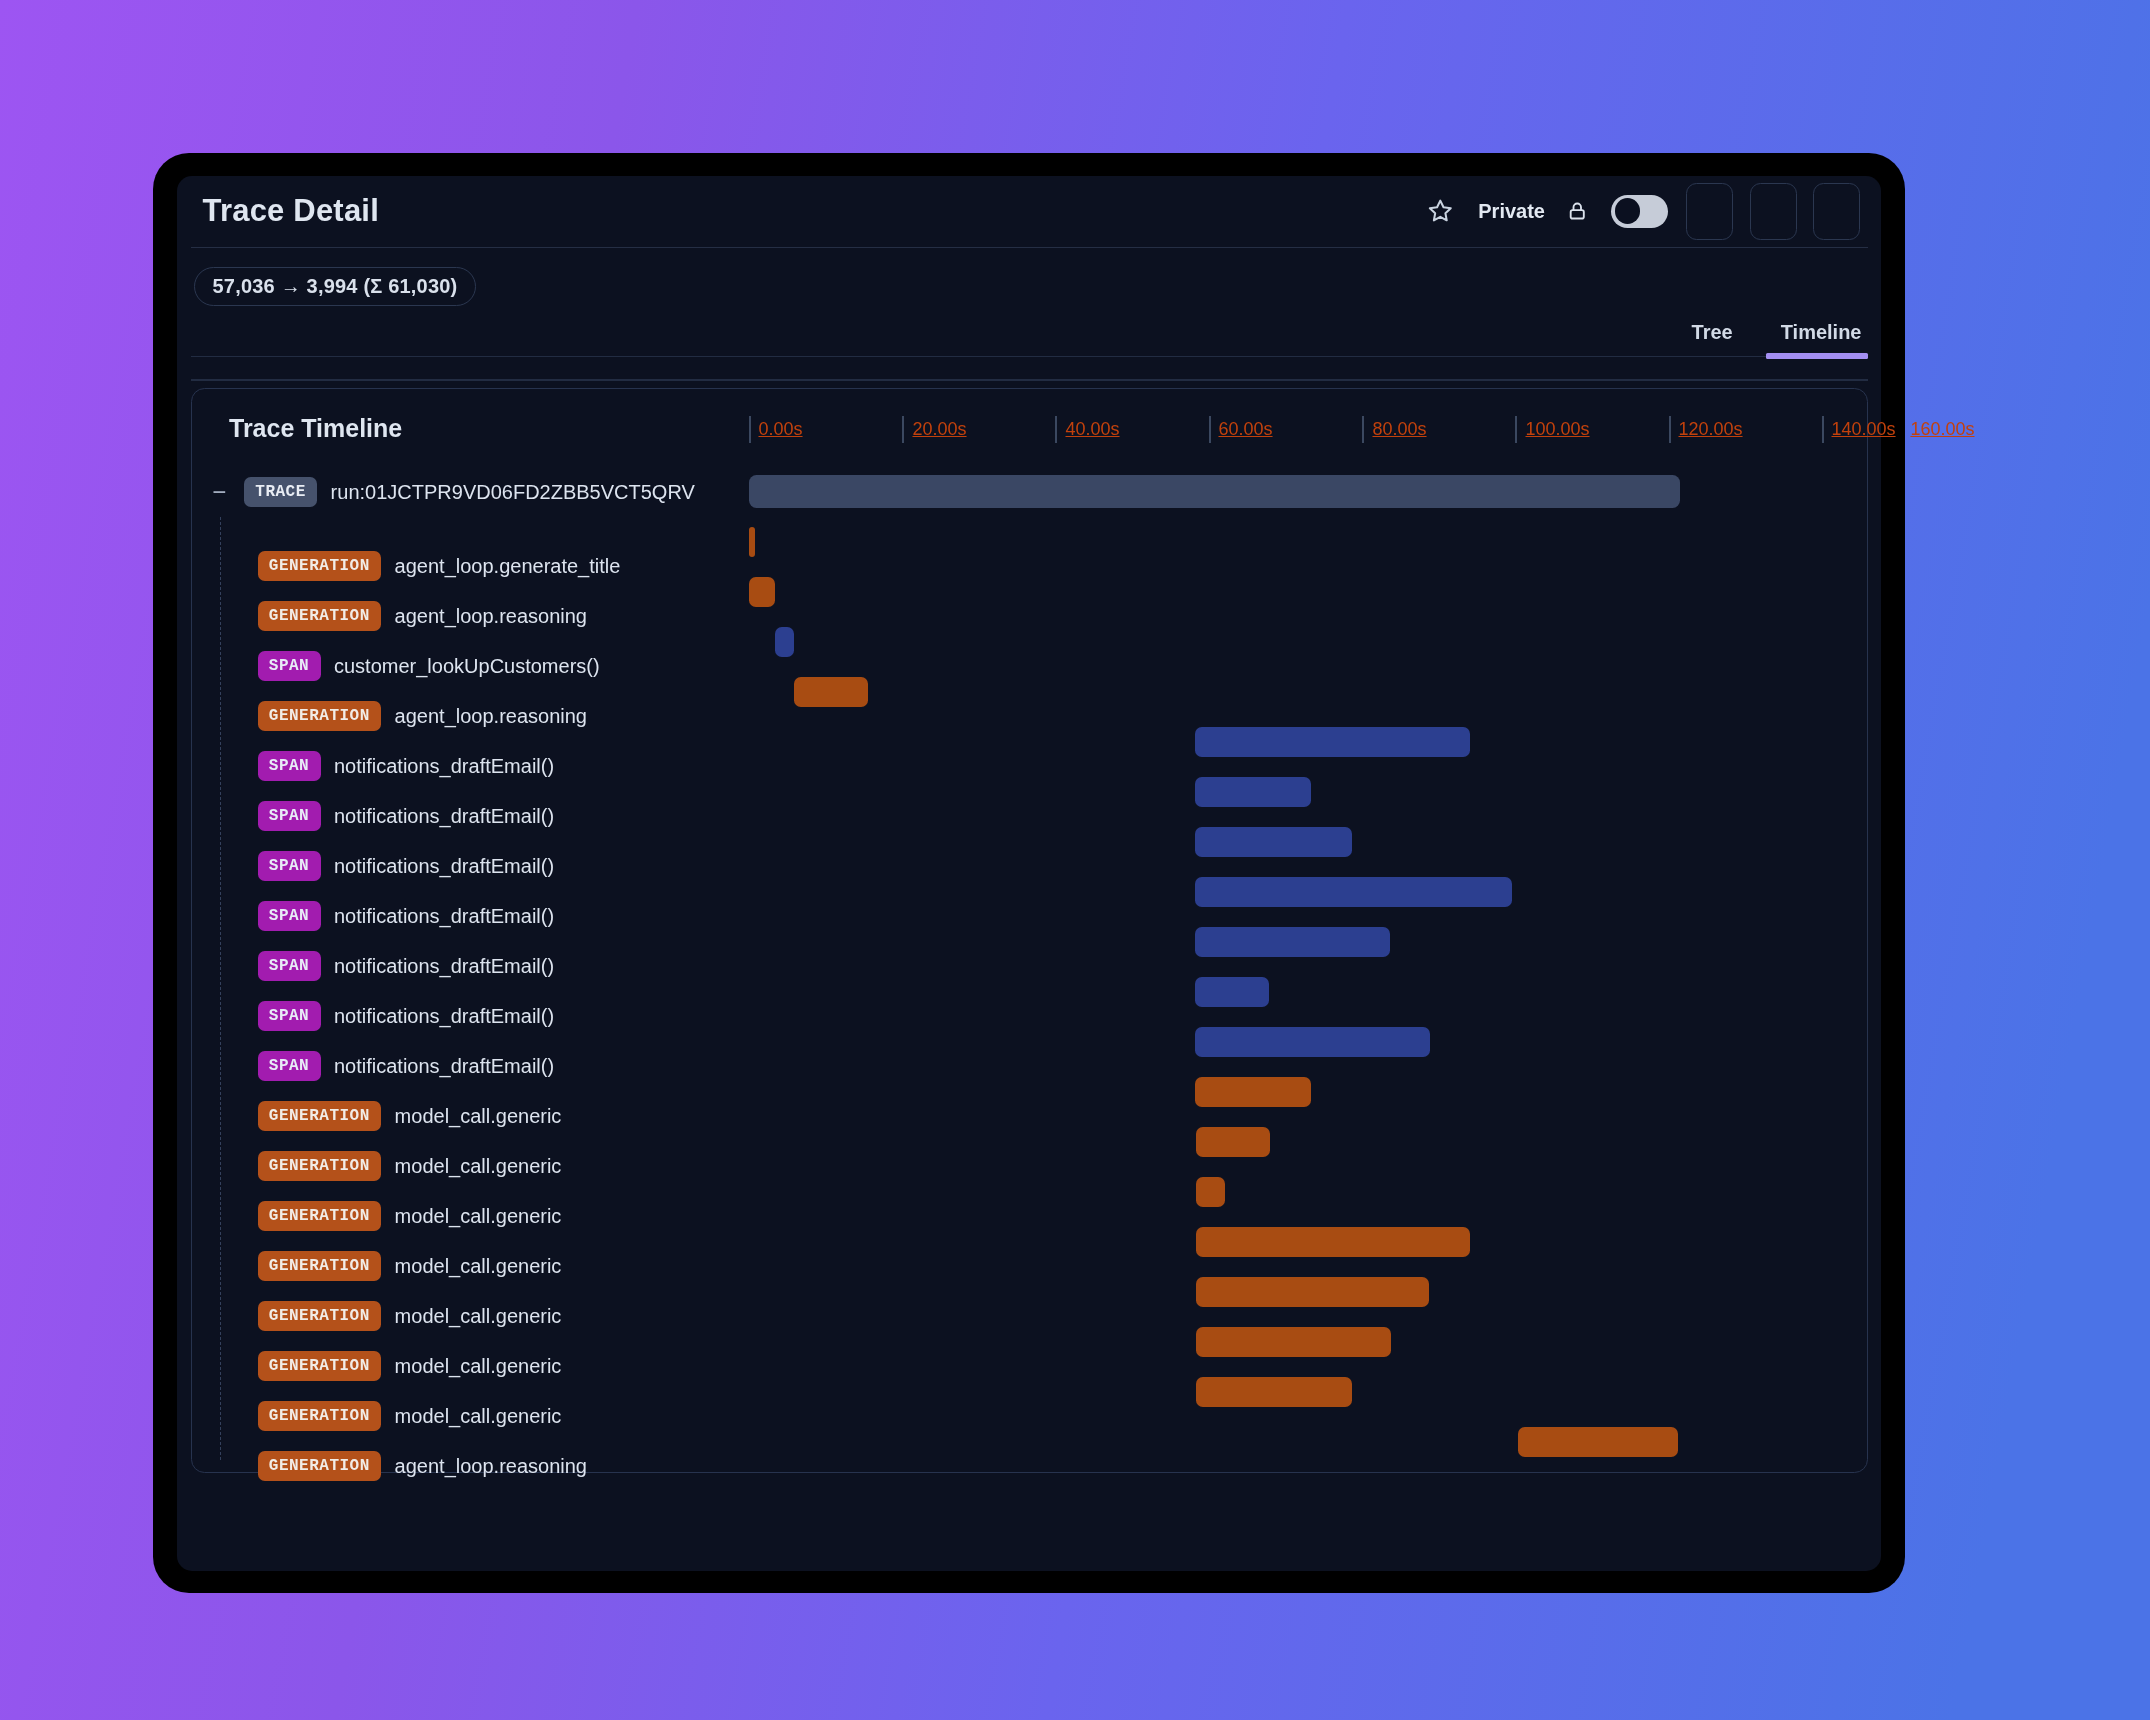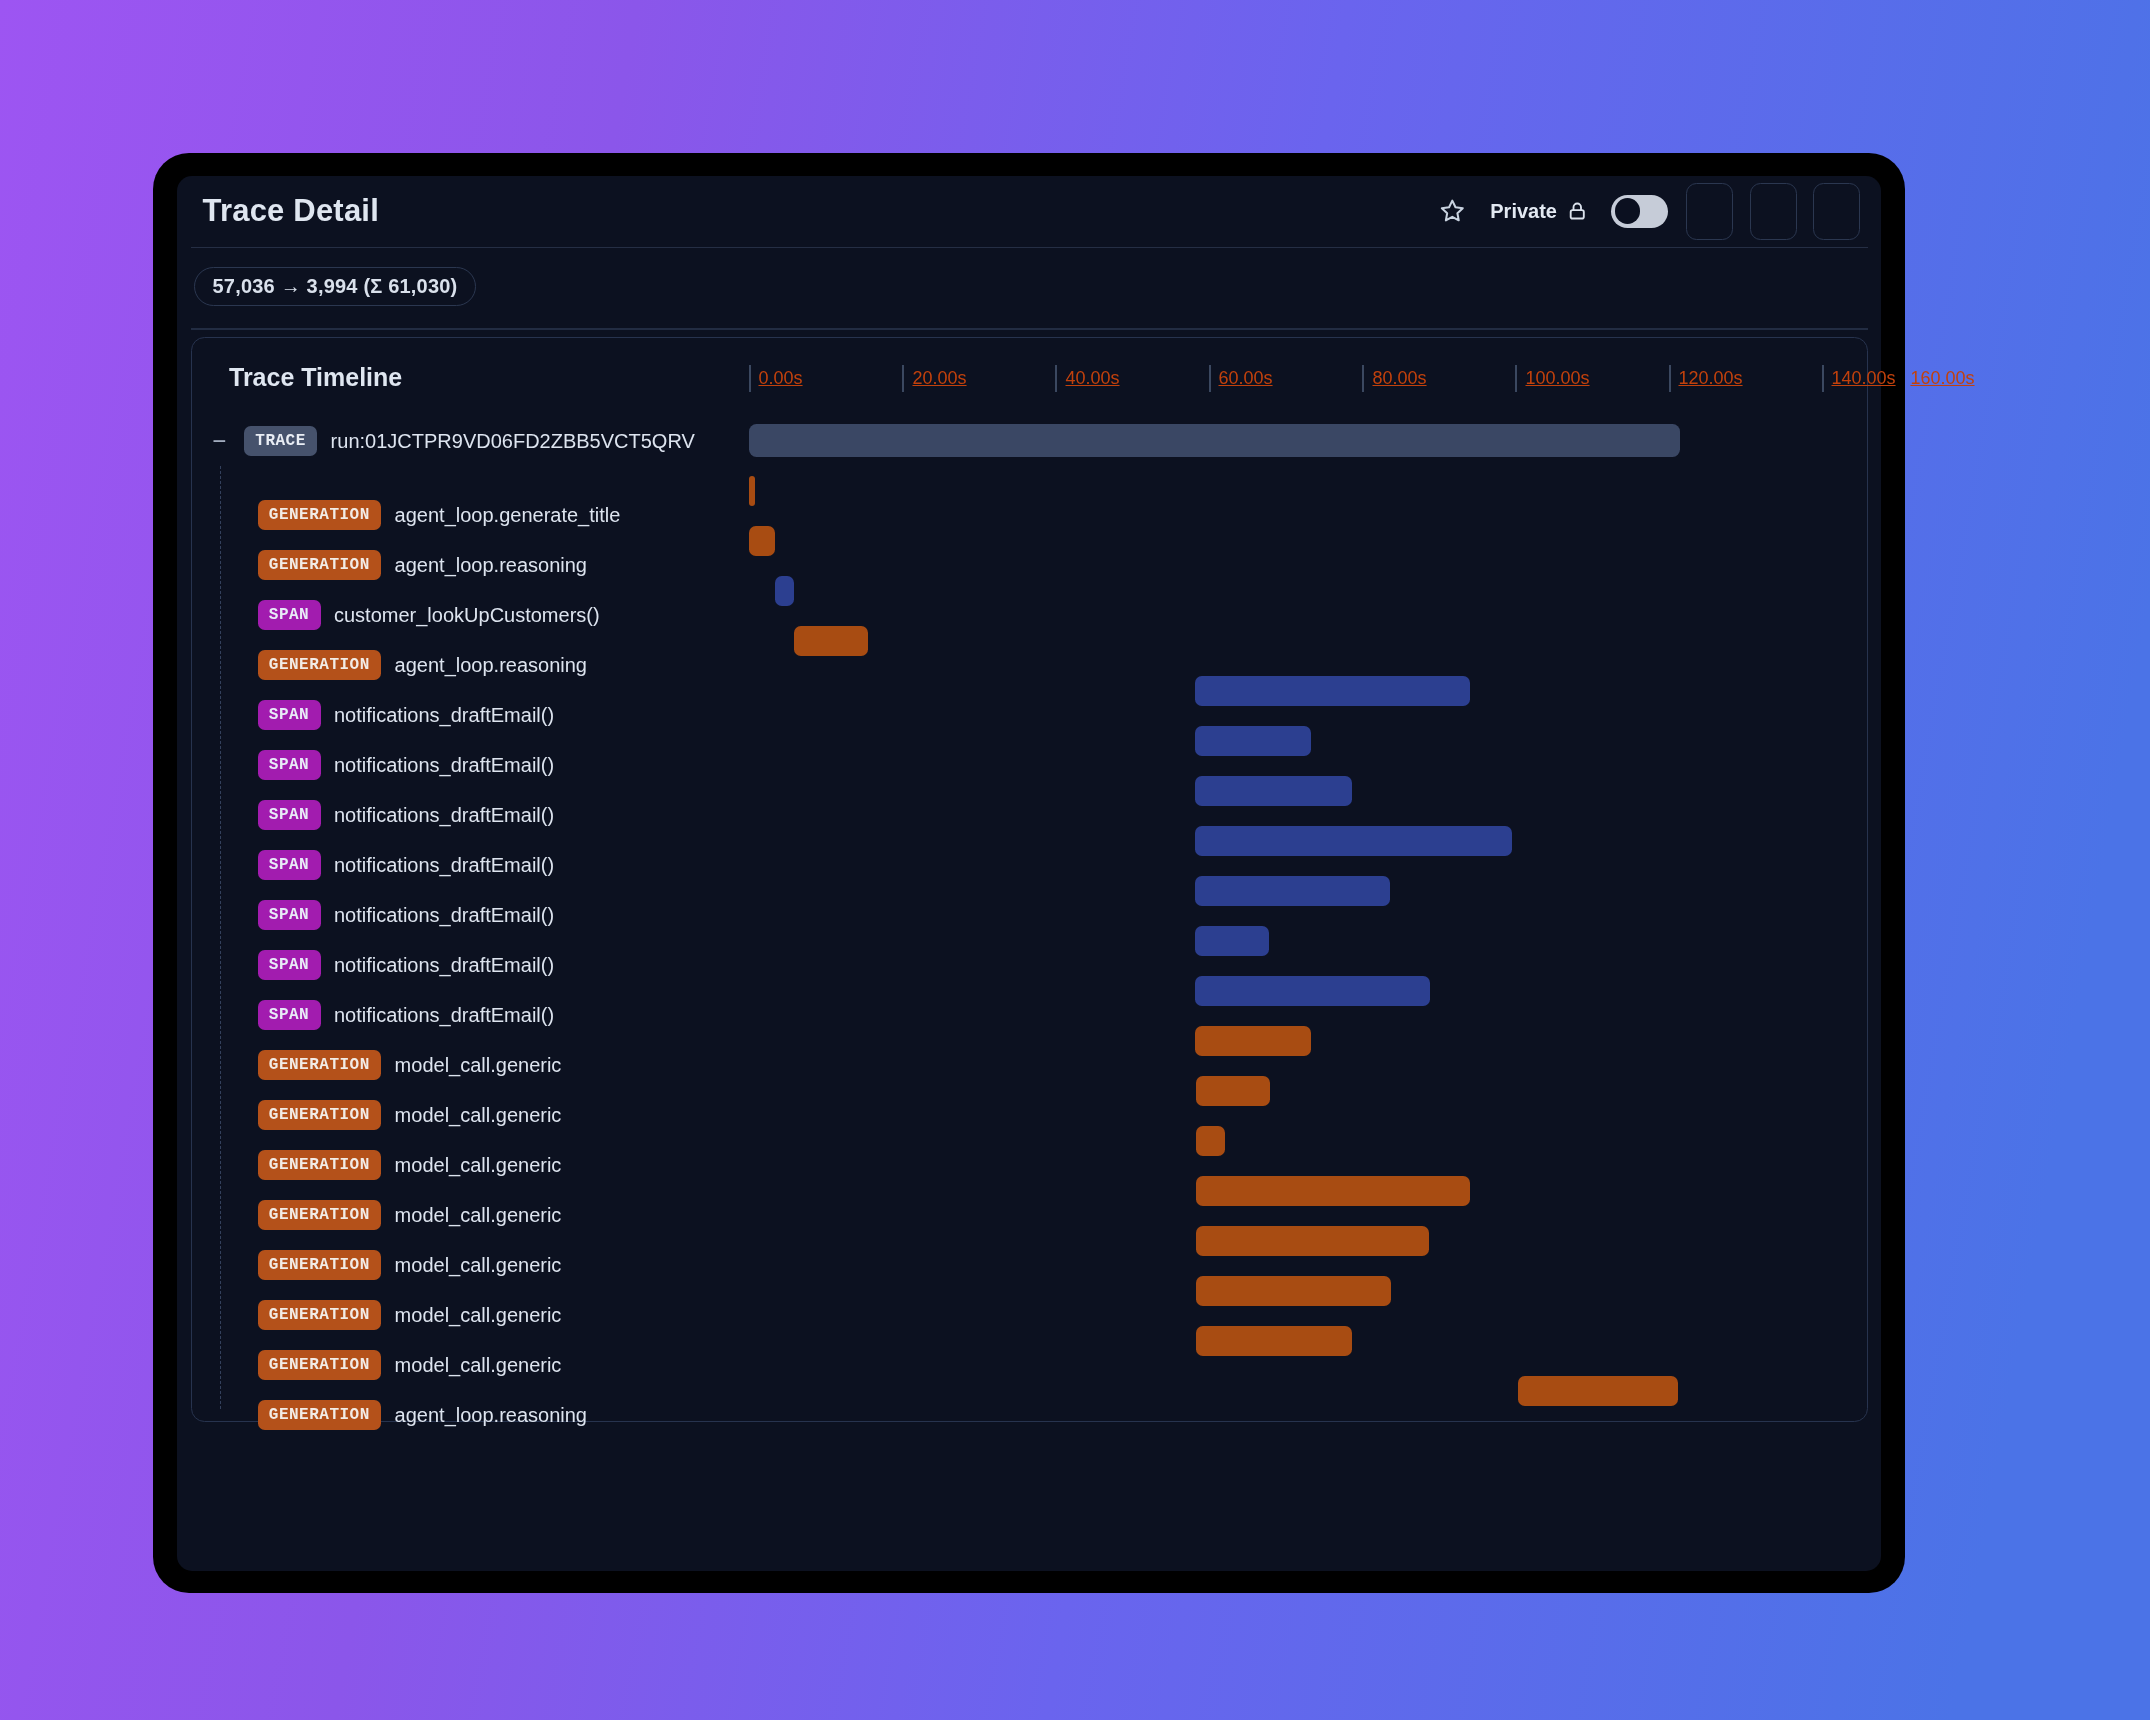--- a/index.html
+++ b/index.html
@@ -17,21 +17,21 @@
     width:100%;height:100%;background:#0c1120;border-radius:15px;
     padding:0 13.5px;box-sizing:border-box;display:flex;flex-direction:column;
   }
   .hdr{
     height:71px;flex:0 0 71px;display:flex;align-items:center;justify-content:space-between;
     border-bottom:1.5px solid #252e44;padding:0 7.5px 0 12px;
   }
   .hdr h1{margin:0;font-size:31px;font-weight:bold;color:#dfe6f0;letter-spacing:0.2px;}
   .head-right{display:flex;align-items:center;gap:18px;}
   .icon-wrap{display:flex;align-items:center;justify-content:center;}
-  .private-group{display:flex;align-items:center;gap:9px;margin-left:6px;}
+  .private-group{display:flex;align-items:center;gap:21px;margin-left:6px;}
   .private-label{font-size:20px;font-weight:bold;color:#e3e9f2;}
   .toggle{width:57px;height:33px;border-radius:16.5px;background:#c6ccd8;position:relative;margin-left:4.5px;cursor:pointer;}
   .toggle .knob{position:absolute;left:3.8px;top:3.8px;width:25.5px;height:25.5px;border-radius:50%;background:#0b1020;}
   .icon-btn{
     width:47px;height:57px;border:1.5px solid #2b3750;border-radius:10.5px;background:transparent;
     display:flex;align-items:center;justify-content:center;cursor:pointer;padding:0;
   }
   .token-badge{
     margin:19.5px 0 0 3px;align-self:flex-start;border:1.5px solid #2b3750;border-radius:751px;
     padding:6.8px 18px;font-size:20px;font-weight:bold;color:#dae1ec;letter-spacing:0.2px;
@@ -113,20 +113,30 @@
             <button class="icon-btn">
               <span></span>
             </button>
           </span>
       </div>
     </div>
 
     <div class="token-badge">57,036 → 3,994 (Σ 61,030)</div>
 
 
+    <div class="tabs" id="tabs">
+        <div class="tab">
+          <span class="icon-wrap"></span>
+          <span>Tree</span>
+        </div>
+        <div class="tab active">
+          <span class="icon-wrap"></span>
+          <span>Timeline</span>
+        </div>
+      </div>
 
     <div class="divider"></div>
 
     <section class="card" id="card">
       <div class="card-head">
         <h2>Trace Timeline</h2>
         <span id="tl-controls" style="display:flex;gap:10.5px;">
             <button class="mini-btn">
               <span></span>
             </button>

